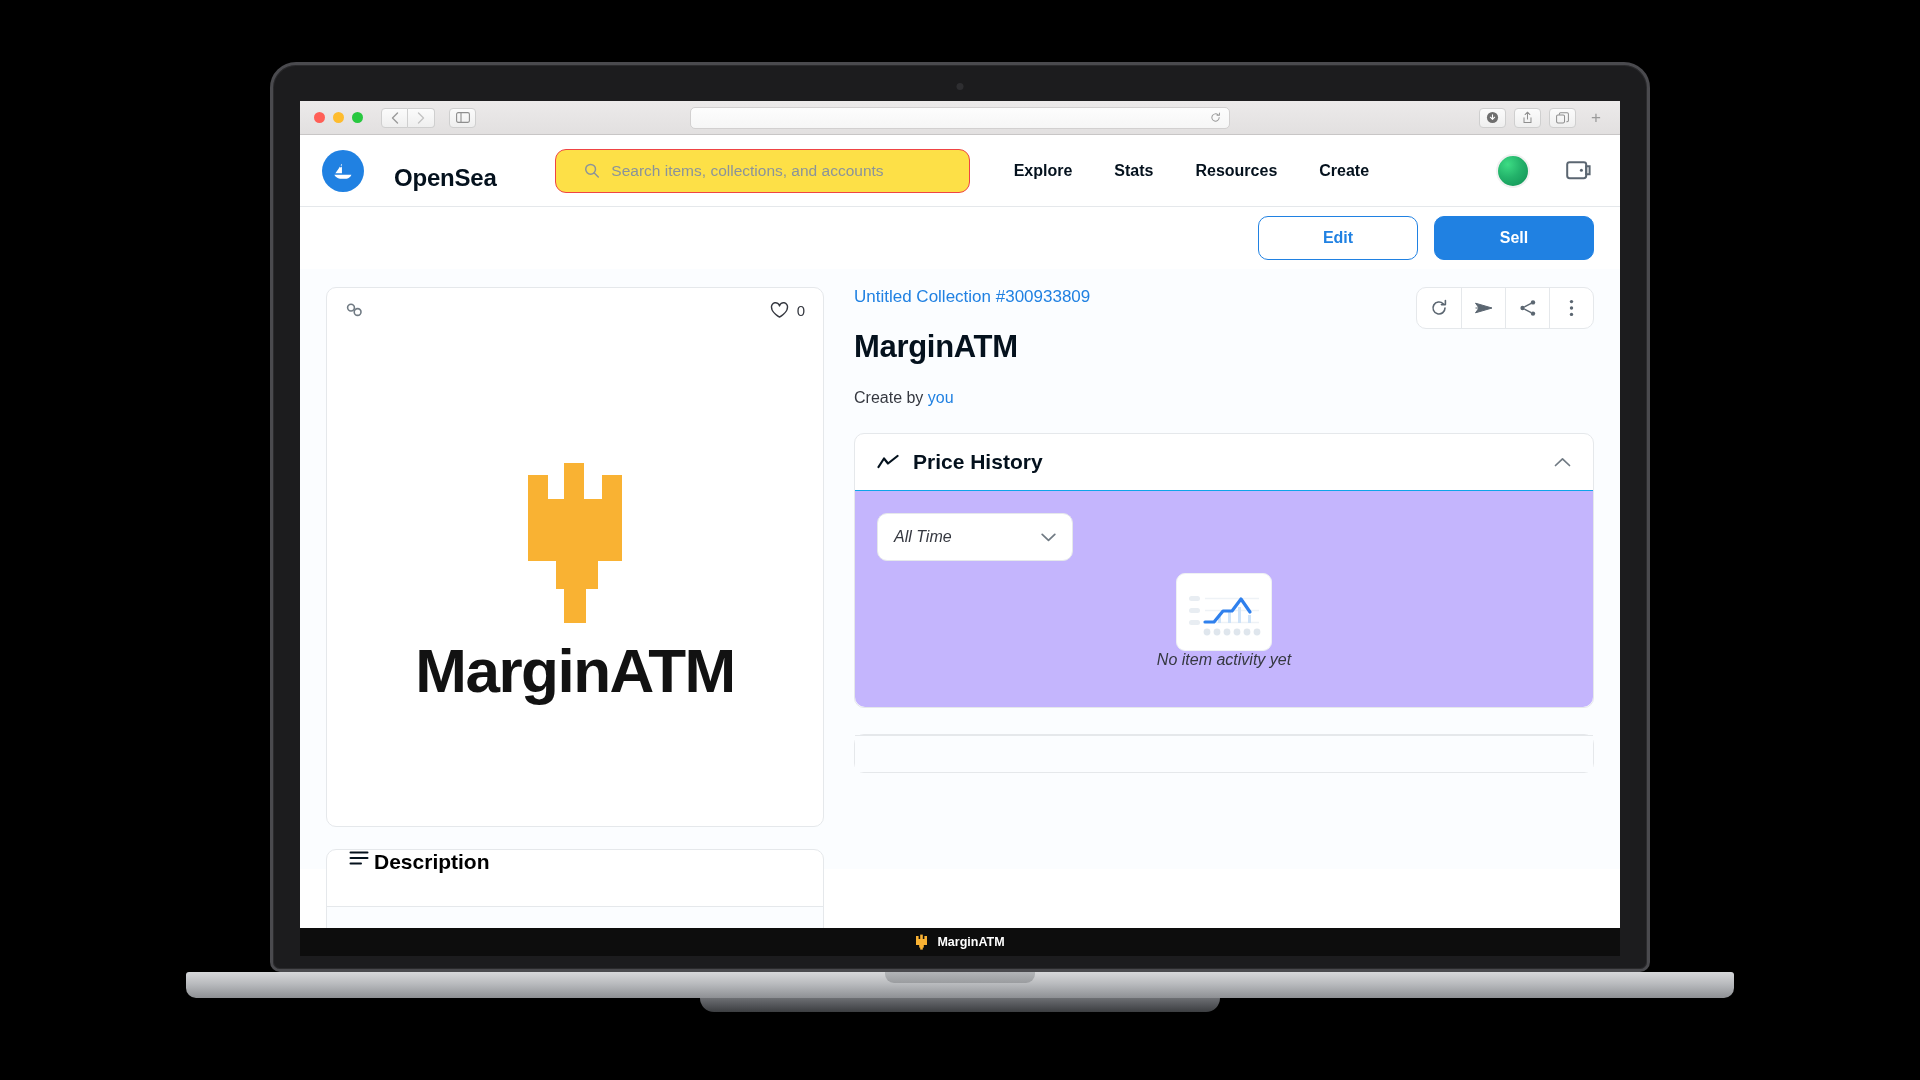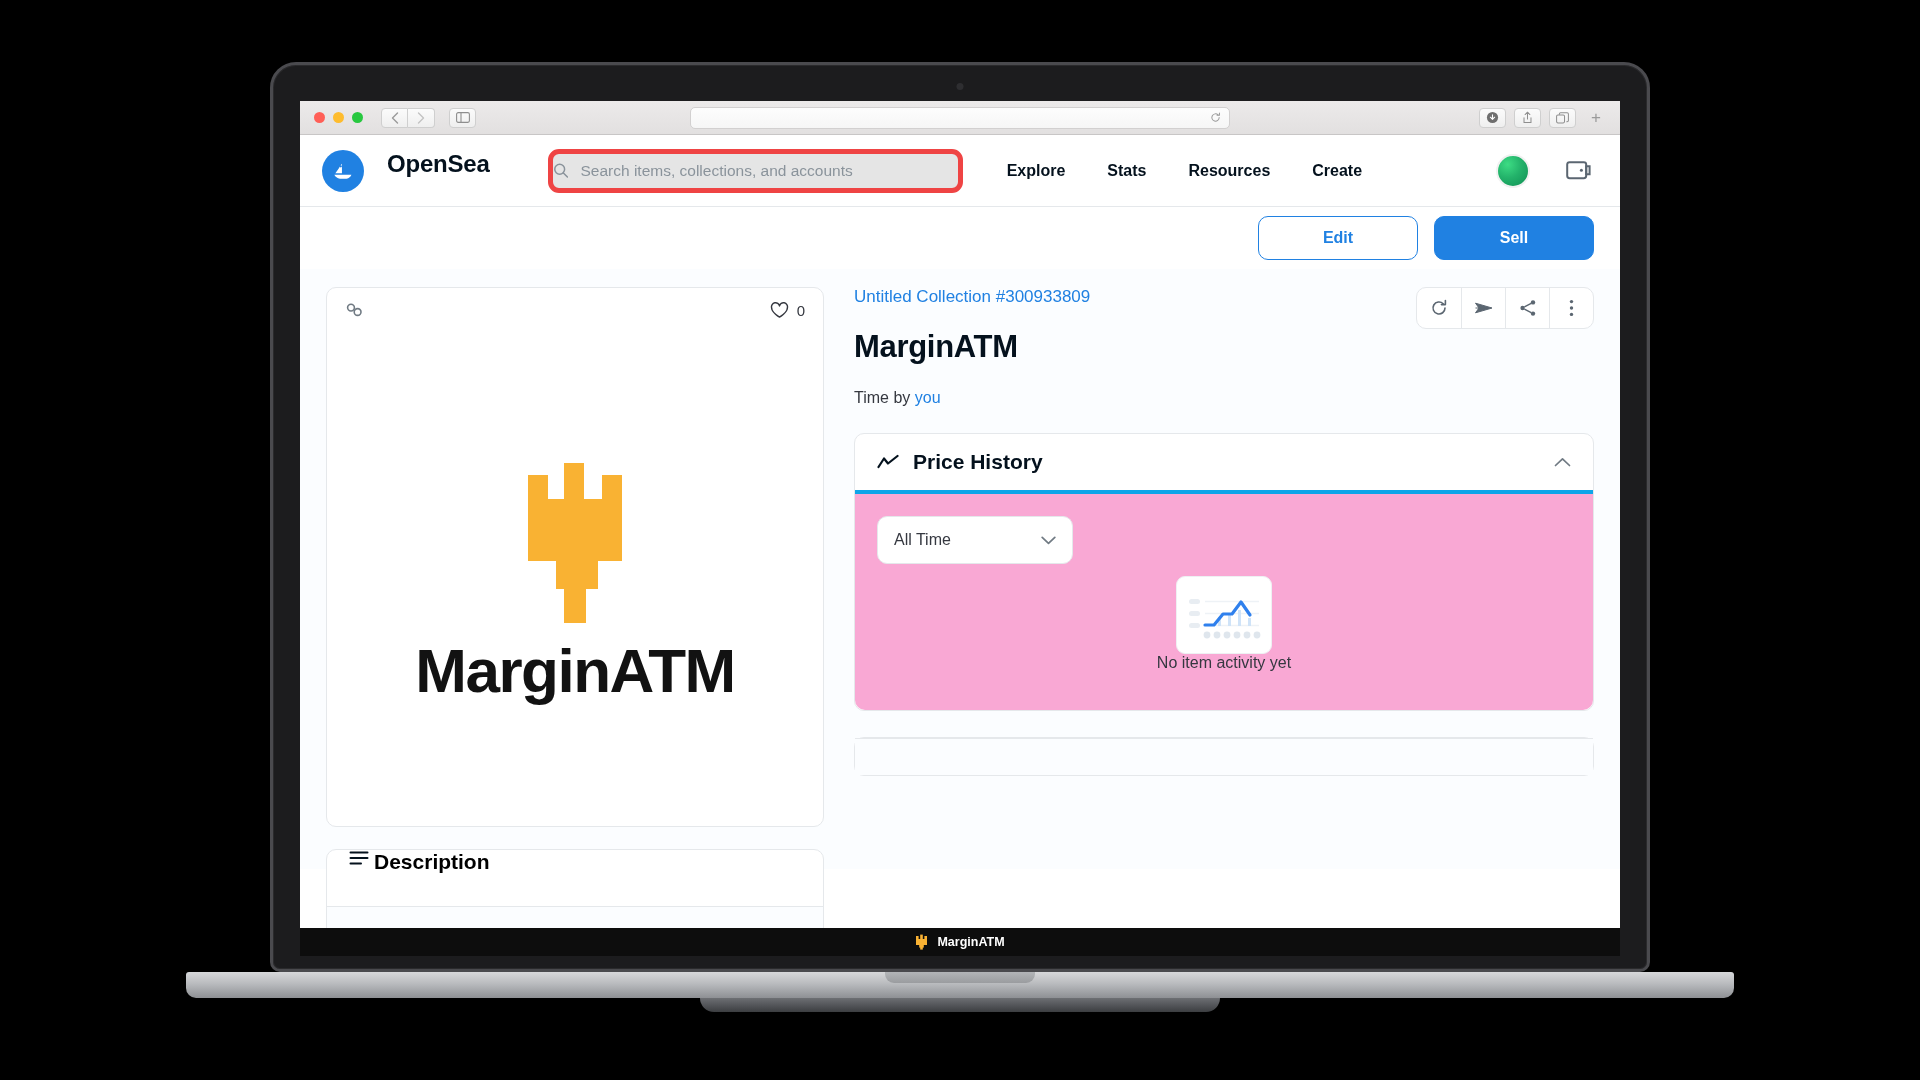--- a/index.html
+++ b/index.html
@@ -95,34 +95,34 @@
 
   
   .site-header {
     height: 72px;
     background: #fff;
     border-bottom: 1px solid #e5e8eb;
     display: flex; align-items: center;
     padding: 0 22px;
     position: relative; z-index: 5;
   }
-  .brand { display: flex; align-items: flex-start; gap: 23px; }
+  .brand { display: flex; align-items: flex-end; gap: 30px; }
   .brand-mark {
     width: 42px; height: 42px; border-radius: 50%;
     background: #2081e2;
     display: flex; align-items: center; justify-content: center;
   }
   .brand-name { font-size: 24px; font-weight: 700; color: #04111d; letter-spacing: -0.2px; }
   .search-wrap {
     margin-left: 58px;
     width: 415px; height: 44px;
-    border: 5px solid #ef4444; border-radius: 11px;
-    background: #e5e5e5;
+    border: 1px solid #ef4444; border-radius: 11px;
+    background: #fde047;
     display: flex; align-items: center; gap: 12px;
-    padding: 0 0;
+    padding: 0 28px;
   }
   .search-input {
     border: none; outline: none; background: transparent;
     font-size: 15.5px; color: #707a83;
     font-family: "Liberation Sans", sans-serif;
     width: 100%;
   }
   .search-input::placeholder { color: #8a939b; }
   .main-nav { display: flex; align-items: center; gap: 42px; margin-left: 44px; }
   .main-nav a {
@@ -198,24 +198,25 @@
   .icon-bar div:first-child { border-left: none; }
 
   .panel { margin-top: 26px; }
   .panel-head {
     height: 56px; display: flex; align-items: center; gap: 14px;
     padding: 0 22px; color: #04111d;
   }
   .panel-title { font-size: 21px; font-weight: 700; }
   .chev { margin-left: auto; color: #707a83; }
   .panel-body {
-    border-top: 4px solid #0ea5e9;
-    background: #f9a8d4;
+    border-top: 1px solid #0ea5e9;
+    background: #c4b5fd;
     border-radius: 0 0 10px 10px;
     padding: 22px;
+    font-style: italic;
   }
   .select {
     width: 196px; height: 48px;
     border: 1px solid #e5e8eb; border-radius: 10px;
     background: #fff;
     display: flex; align-items: center; justify-content: space-between;
     padding: 0 16px;
     font-size: 16px; color: #353840;
   }
   .empty-state { display: flex; flex-direction: column; align-items: center; margin-top: 12px; padding-bottom: 16px; }
@@ -409,21 +410,21 @@
             </div>
           </div>
         </div>
 
         <div class="col-right">
           <div class="right-head">
             <div>
               <a href="#" class="collection-link">Untitled Collection #300933809</a>
               <div class="asset-title">MarginATM</div>
               <div class="owned">
-                <span>Time by</span>
+                <span>Create by</span>
                 <a href="#">you</a>
               </div>
             </div>
 
             <div class="icon-bar">
               <div>
                 <svg width="18" height="18" viewBox="0 0 18 18">
                     <path d="M15 9a6 6 0 1 1-1.8-4.3" fill="none" stroke="#5b6671" stroke-width="1.6" stroke-linecap="round"></path>
                     <path d="M15.4 1.6v4h-4" fill="none" stroke="#5b6671" stroke-width="1.6" stroke-linecap="round" stroke-linejoin="round"></path>
                   </svg>

